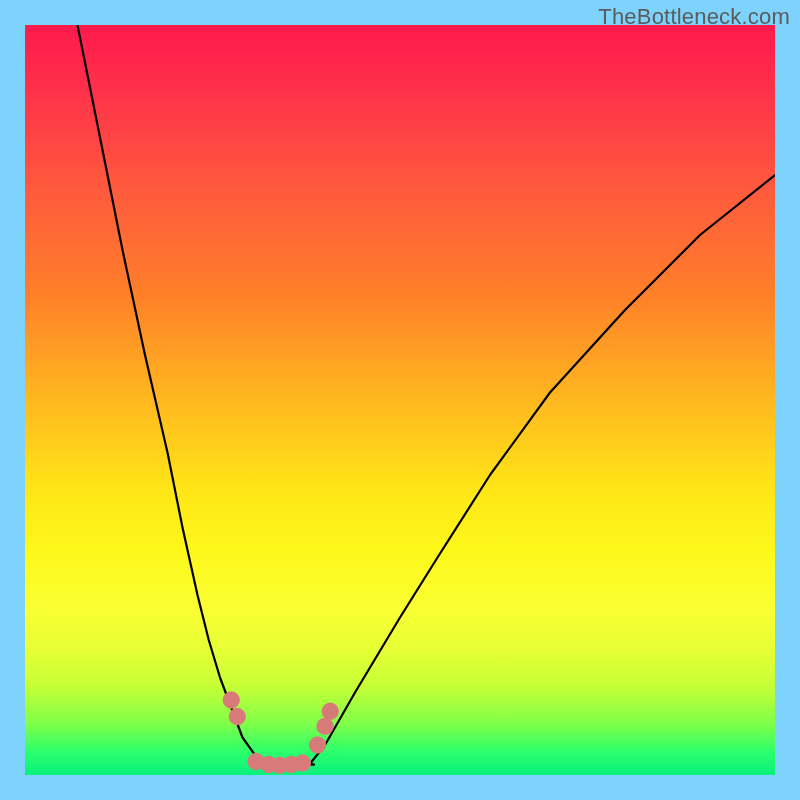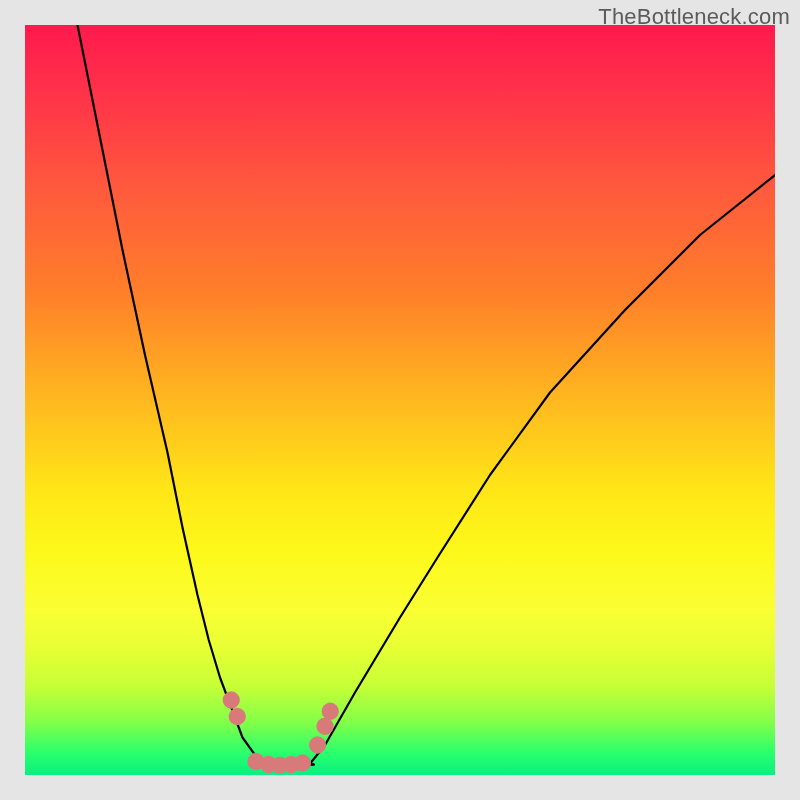--- a/index.html
+++ b/index.html
@@ -8,21 +8,21 @@
     width: 800px;
     height: 800px;
     overflow: hidden;
     background: #000;
     font-family: Arial, Helvetica, sans-serif;
   }
   .frame {
     position: absolute;
     left: 0; top: 0;
     width: 800px; height: 800px;
-    background: #e5e5e5;
+    background: #7dd3fc;
   }
   .watermark {
     position: absolute;
     top: 4px;
     right: 10px;
     color: #5b5b5b;
     font-size: 22px;
     font-weight: 500;
     letter-spacing: 0.2px;
     z-index: 20;

